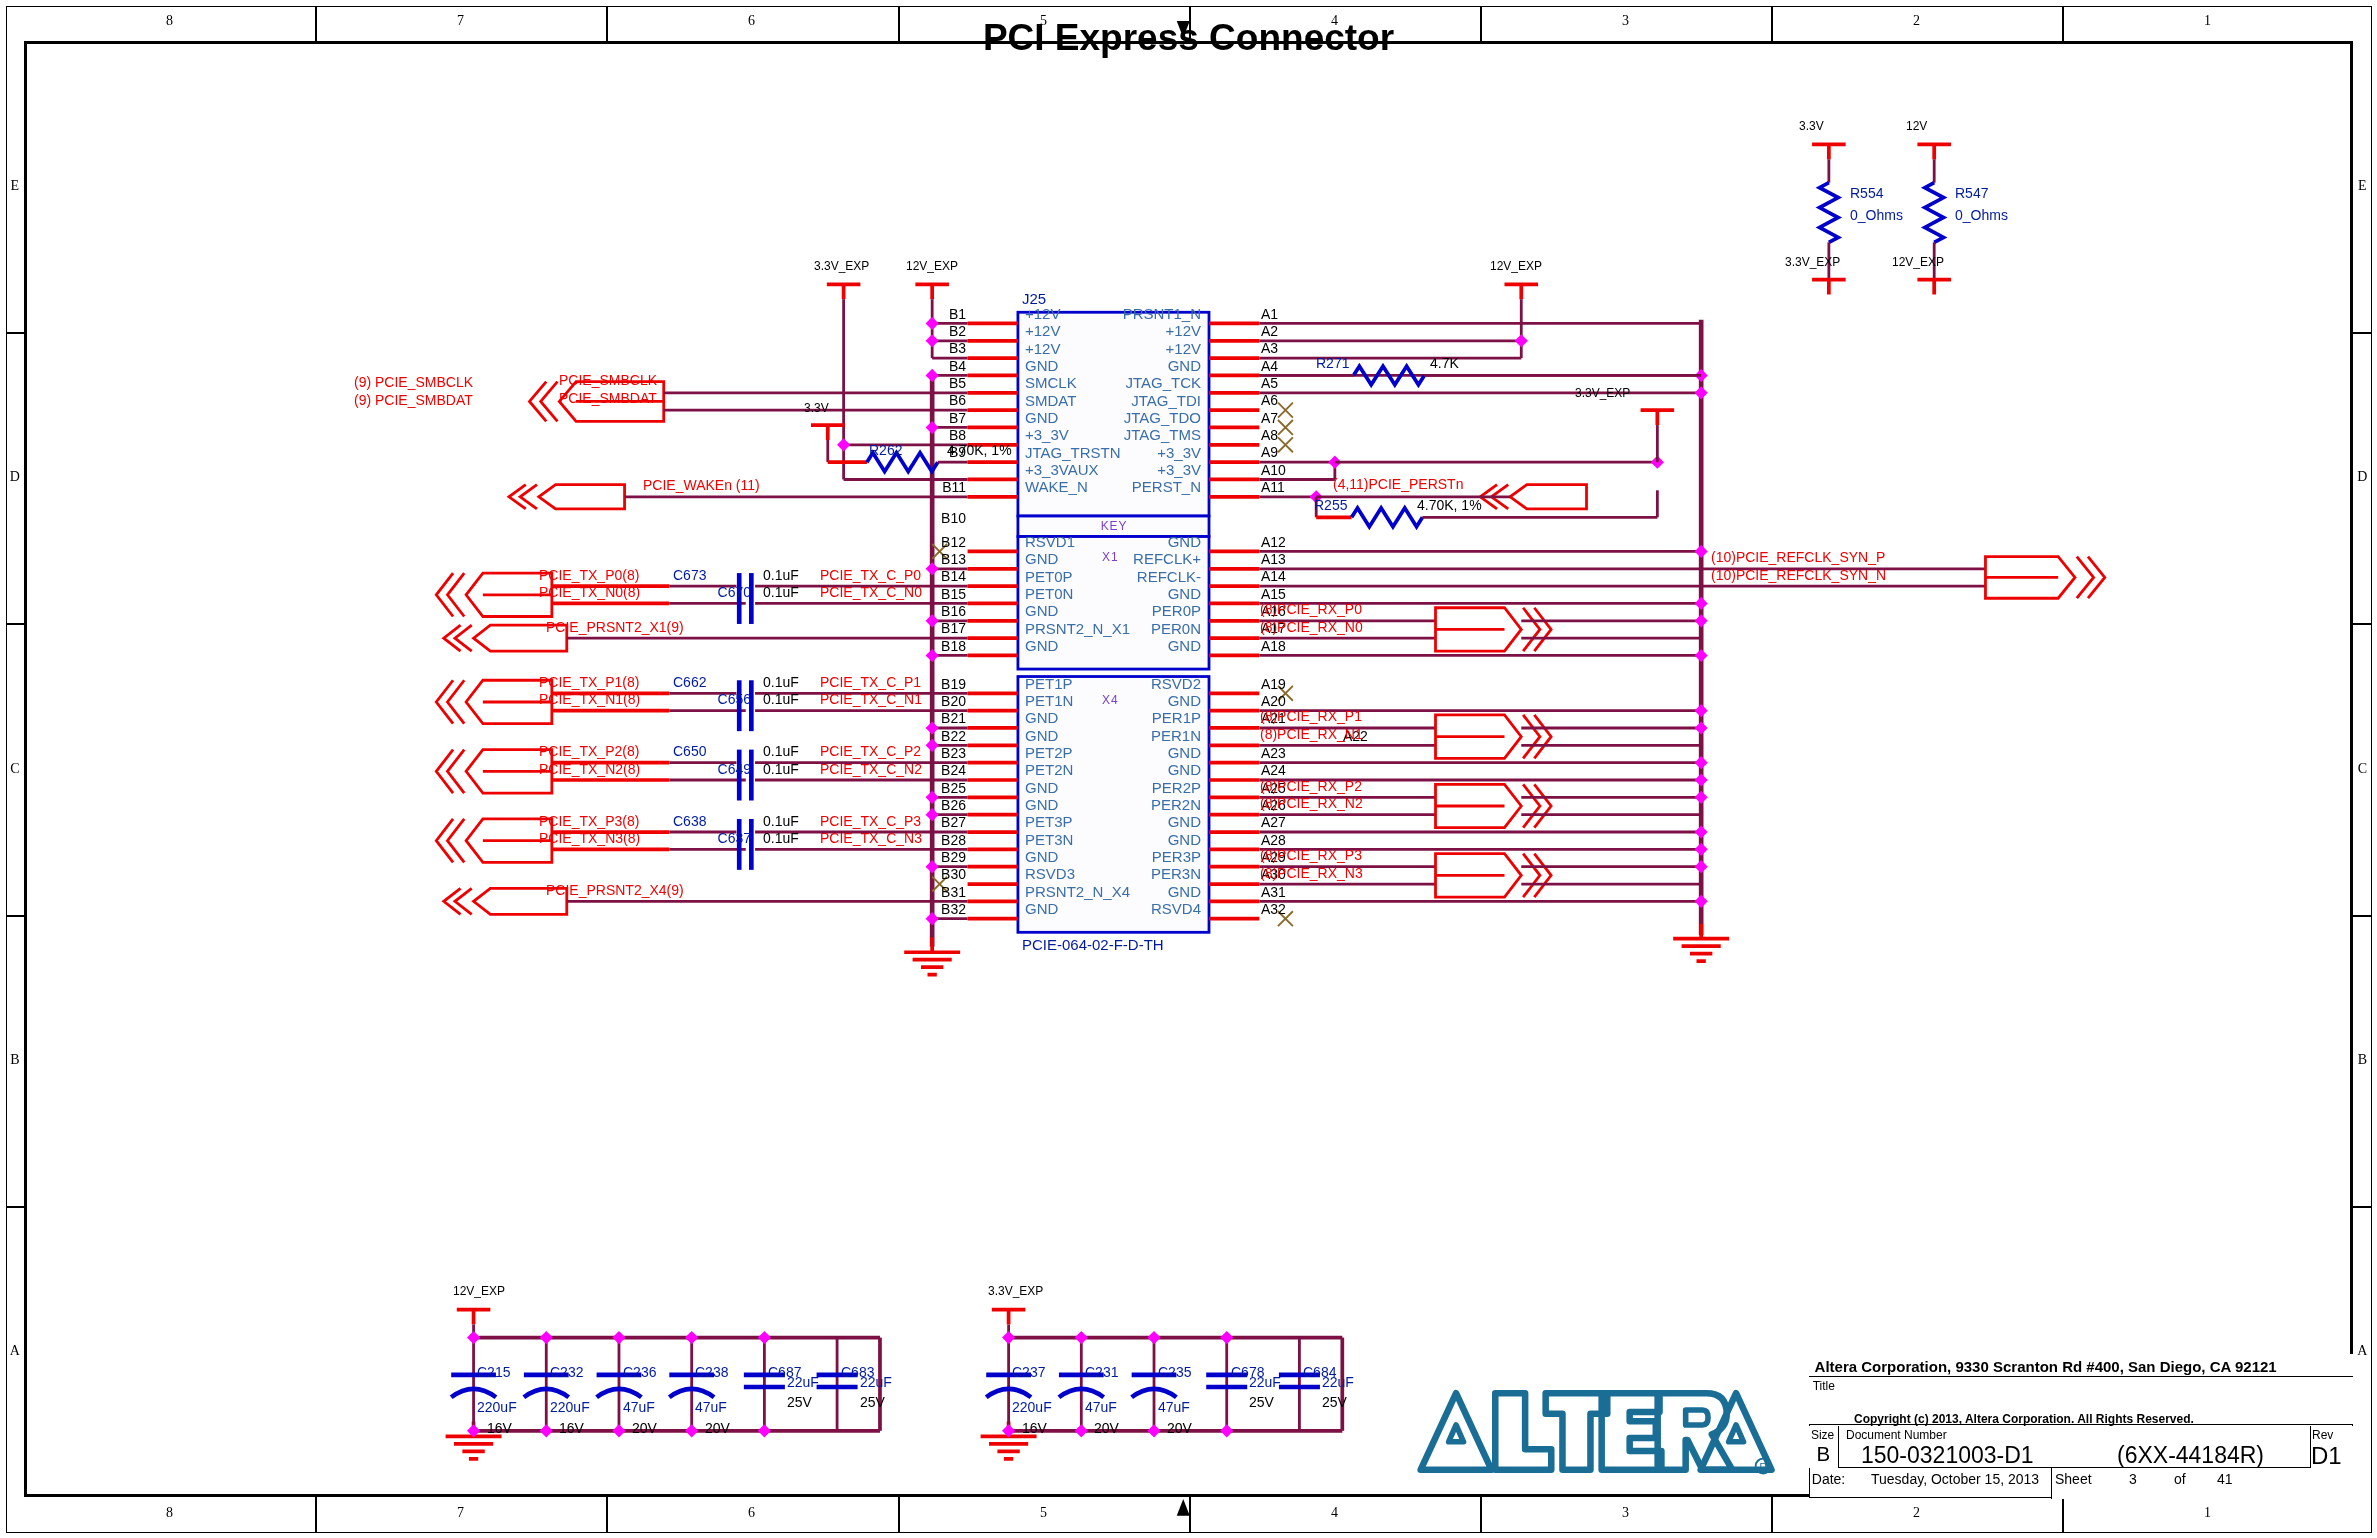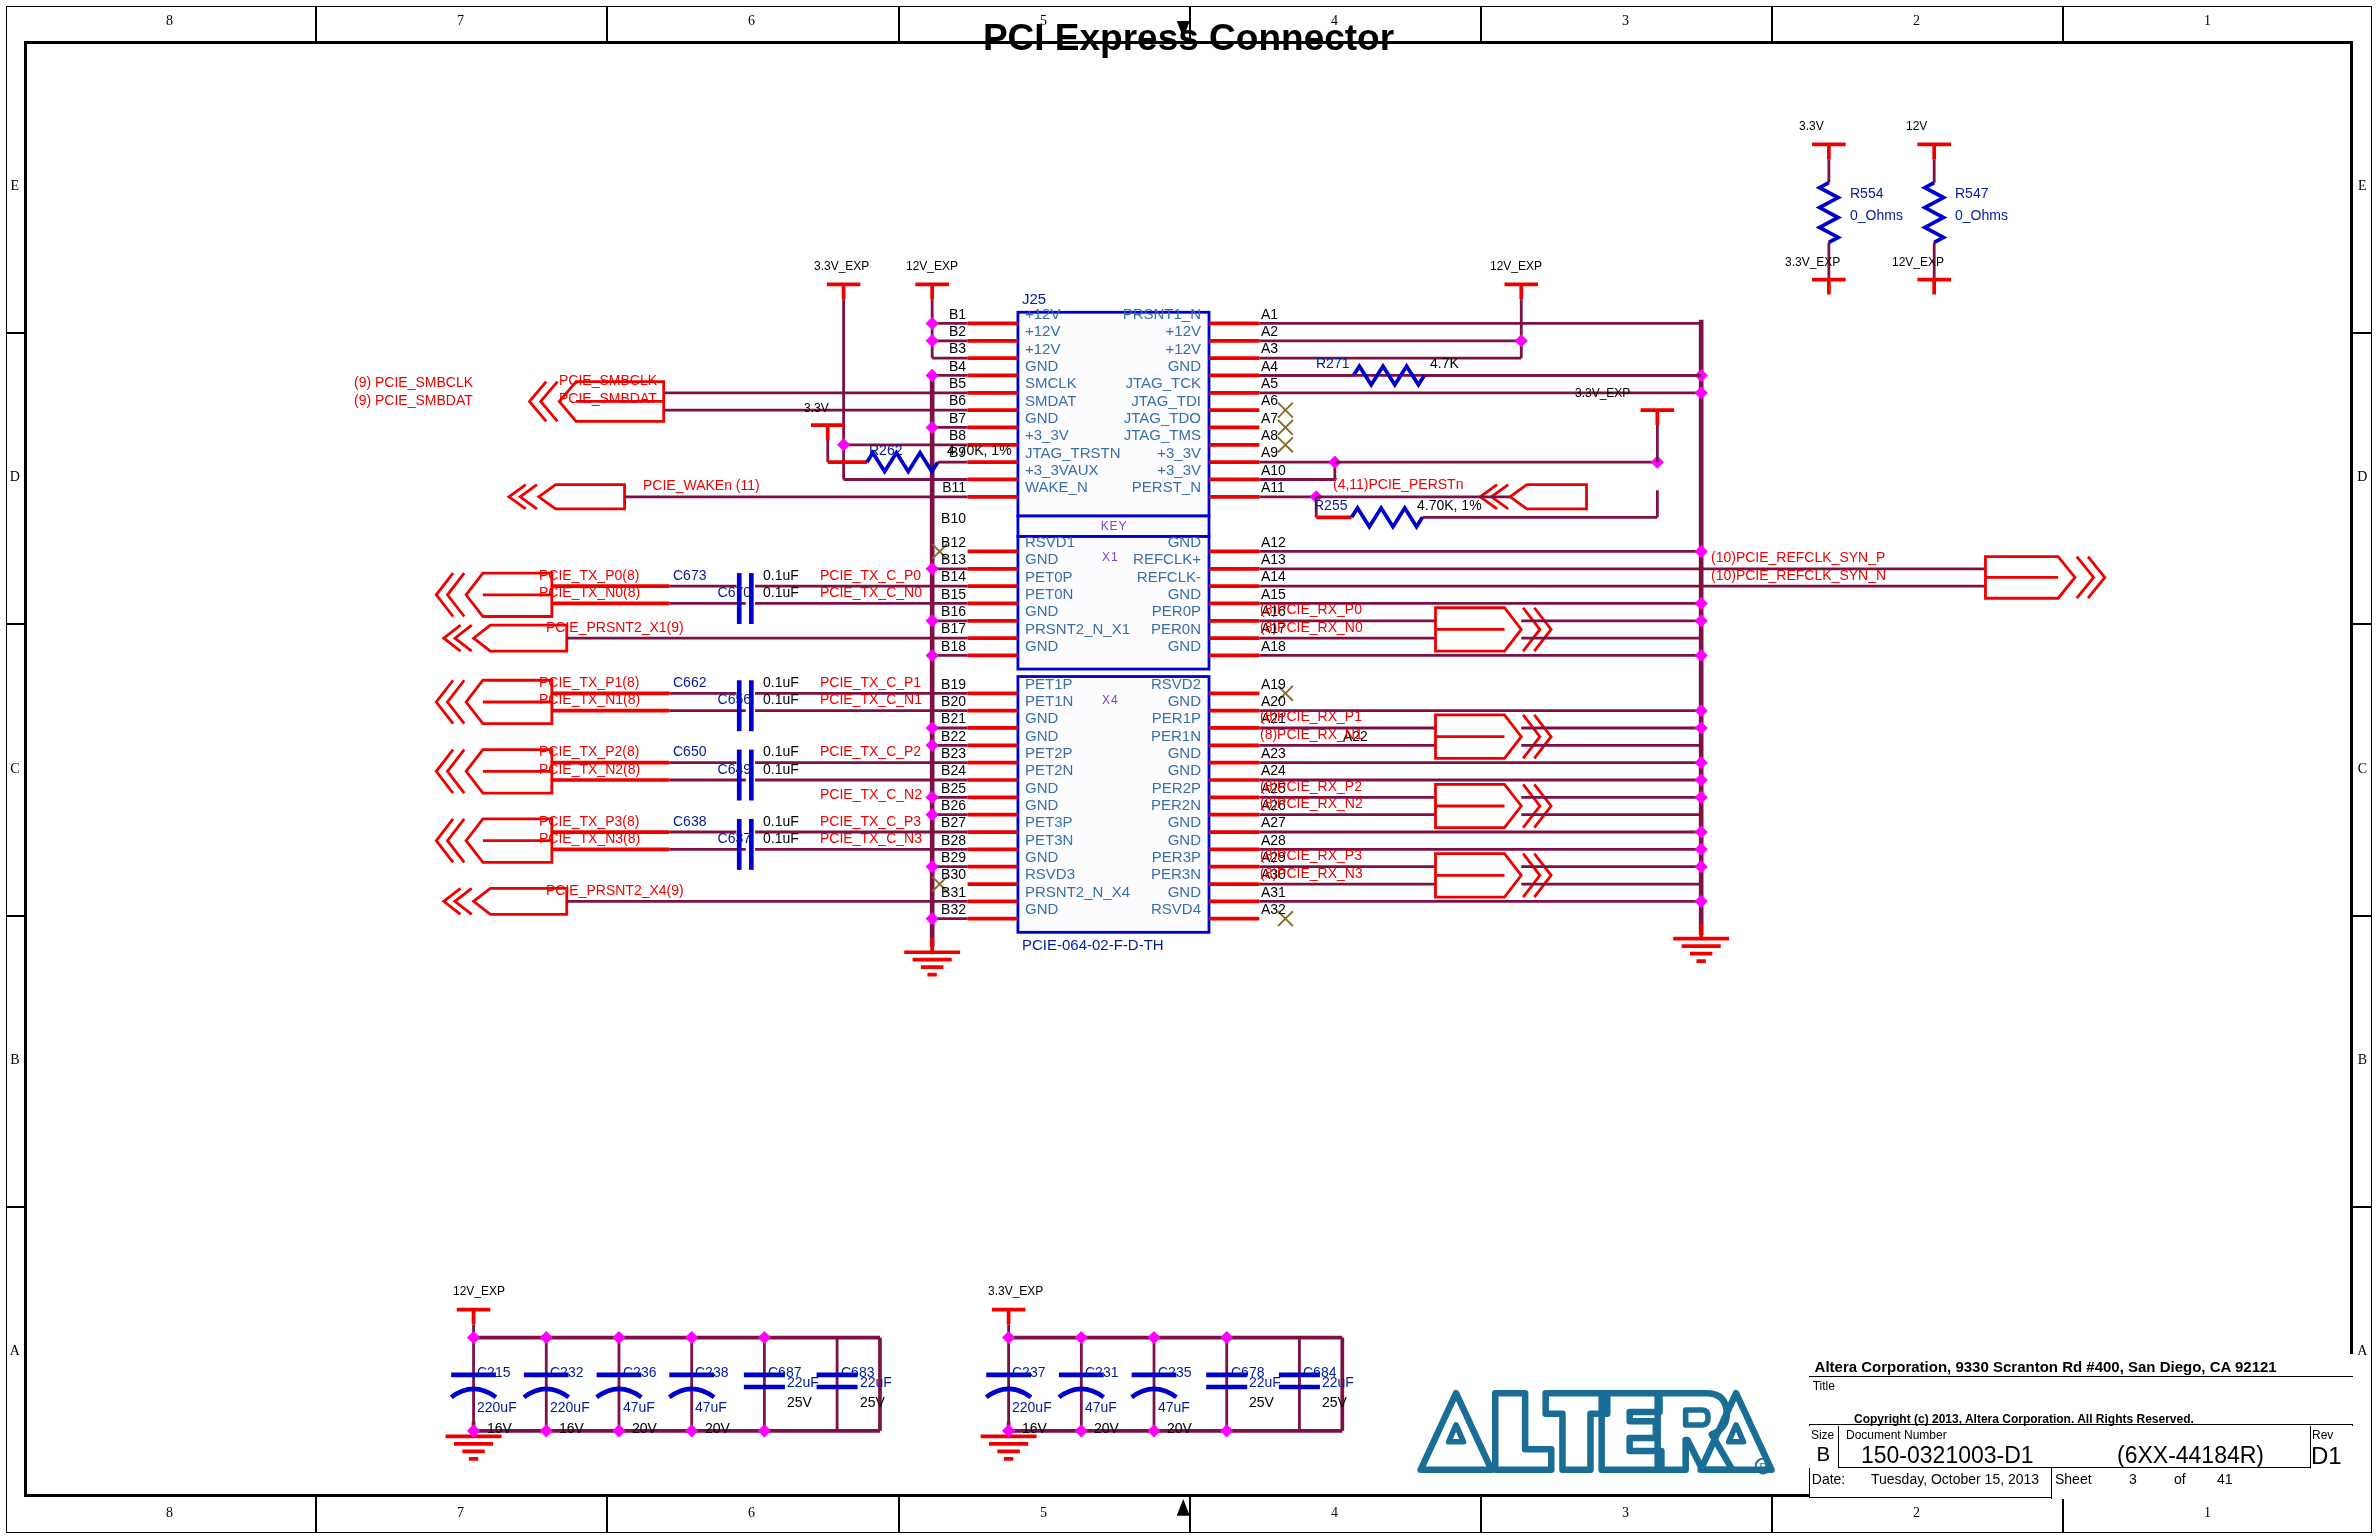--- a/index.html
+++ b/index.html
@@ -619,21 +619,21 @@
       <div class="abs valtxt" style="left: 763px; top: 691px;">0.1uF</div>
       <div class="abs netlabel" style="left: 820px; top: 674px;">PCIE_TX_C_P1</div>
       <div class="abs netlabel" style="left: 820px; top: 691px;">PCIE_TX_C_N1</div>
       <div class="abs netlabel" style="left: 539px; top: 743px;">PCIE_TX_P2(8)</div>
       <div class="abs netlabel" style="left: 539px; top: 761px;">PCIE_TX_N2(8)</div>
       <div class="abs refdes" style="left: 673px; top: 743px;">C650</div>
       <div class="abs refdes" style="left: auto; top: 761px; right: 1626px;">C649</div>
       <div class="abs valtxt" style="left: 763px; top: 743px;">0.1uF</div>
       <div class="abs valtxt" style="left: 763px; top: 761px;">0.1uF</div>
       <div class="abs netlabel" style="left: 820px; top: 743px;">PCIE_TX_C_P2</div>
-      <div class="abs netlabel" style="left: 820px; top: 786px;">PCIE_TX_C_N2</div>
+      <div class="abs netlabel" style="left: 820px; top: 761px;">PCIE_TX_C_N2</div>
       <div class="abs netlabel" style="left: 539px; top: 813px;">PCIE_TX_P3(8)</div>
       <div class="abs netlabel" style="left: 539px; top: 830px;">PCIE_TX_N3(8)</div>
       <div class="abs refdes" style="left: 673px; top: 813px;">C638</div>
       <div class="abs refdes" style="left: auto; top: 830px; right: 1626px;">C637</div>
       <div class="abs valtxt" style="left: 763px; top: 813px;">0.1uF</div>
       <div class="abs valtxt" style="left: 763px; top: 830px;">0.1uF</div>
       <div class="abs netlabel" style="left: 820px; top: 813px;">PCIE_TX_C_P3</div>
       <div class="abs netlabel" style="left: 820px; top: 830px;">PCIE_TX_C_N3</div>
       <div class="abs netlabel" style="left: 546px; top: 619px;">PCIE_PRSNT2_X1(9)</div>
       <div class="abs netlabel" style="left: 546px; top: 882px;">PCIE_PRSNT2_X4(9)</div>

